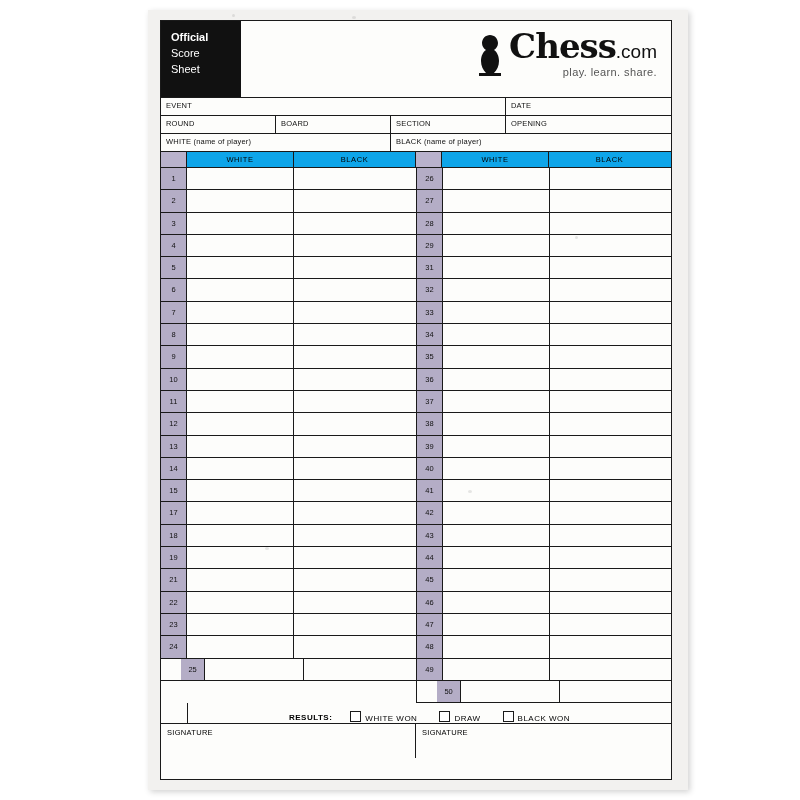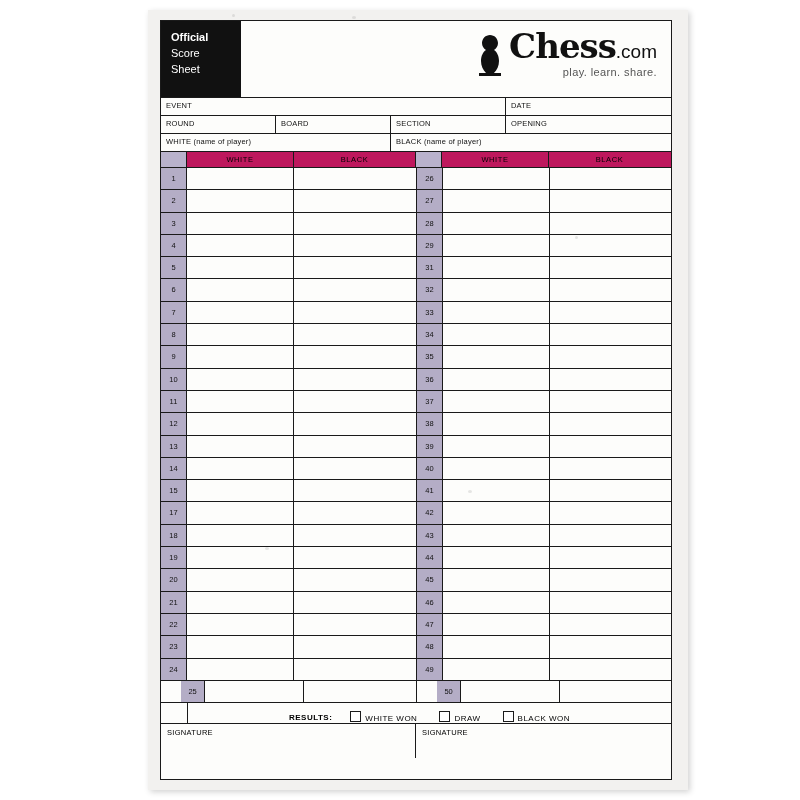--- a/index.html
+++ b/index.html
@@ -109,21 +109,21 @@
     letter-spacing: 0.2px;
     overflow: hidden;
     white-space: nowrap;
   }
   .cell.last { border-right: none; }
   
   .movehead {
     display: flex;
     height: 15px;
     border-bottom: 1px solid #1a1a1a;
-    background: #be185d;
+    background: #0ea5e9;
   }
   .mh {
     box-sizing: border-box;
     border-right: 1px solid #1a1a1a;
     font-size: 7.5px;
     text-align: center;
     padding-top: 3px;
     letter-spacing: 0.6px;
   }
   .mh.numcol { background: #b9b2cc; }
@@ -347,25 +347,20 @@
             <div class="numcell">18</div>
             <div class="mvcell" style="width: 107px;"></div>
             <div class="mvcell last" style="width: 121px;"></div>
           </div>
           <div class="mrow">
             <div class="numcell">19</div>
             <div class="mvcell" style="width: 107px;"></div>
             <div class="mvcell last" style="width: 121px;"></div>
           </div>
           <div class="mrow">
-            <div class="numcell">20</div>
-            <div class="mvcell" style="width: 107px;"></div>
-            <div class="mvcell last" style="width: 121px;"></div>
-          </div>
-          <div class="mrow">
             <div class="numcell">21</div>
             <div class="mvcell" style="width: 107px;"></div>
             <div class="mvcell last" style="width: 121px;"></div>
           </div>
           <div class="mrow">
             <div class="numcell">22</div>
             <div class="mvcell" style="width: 107px;"></div>
             <div class="mvcell last" style="width: 121px;"></div>
           </div>
           <div class="mrow">

